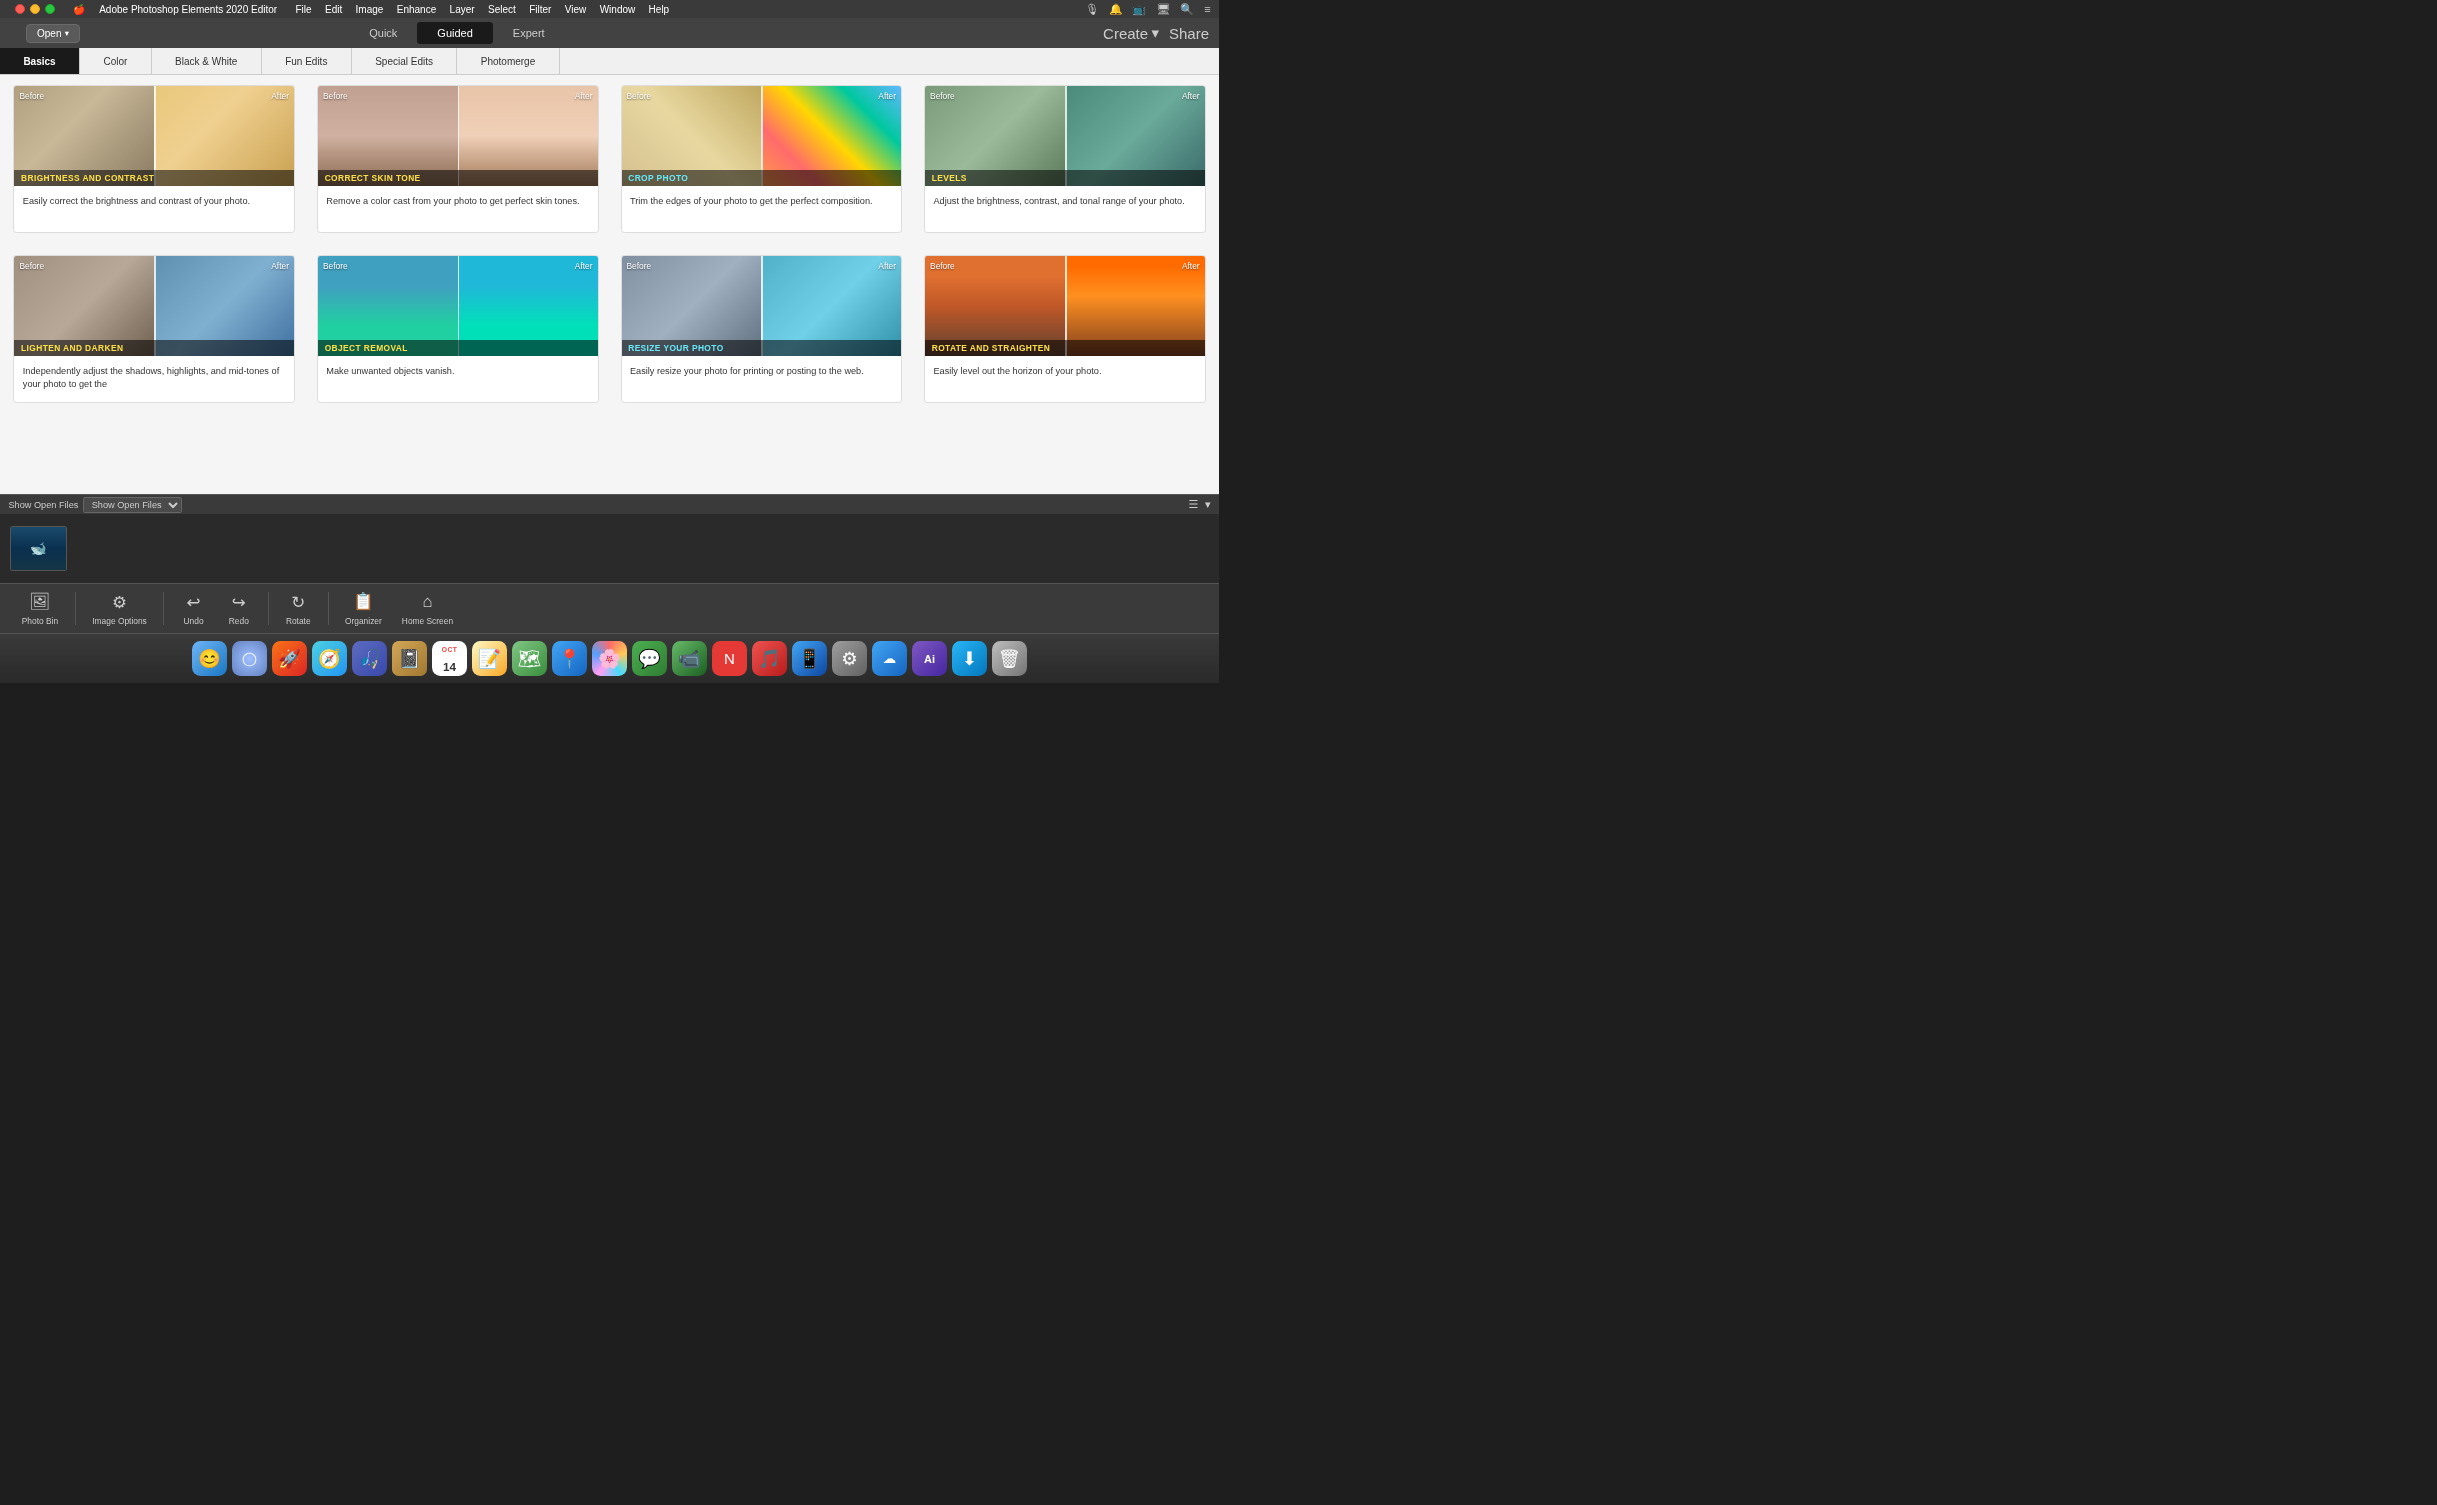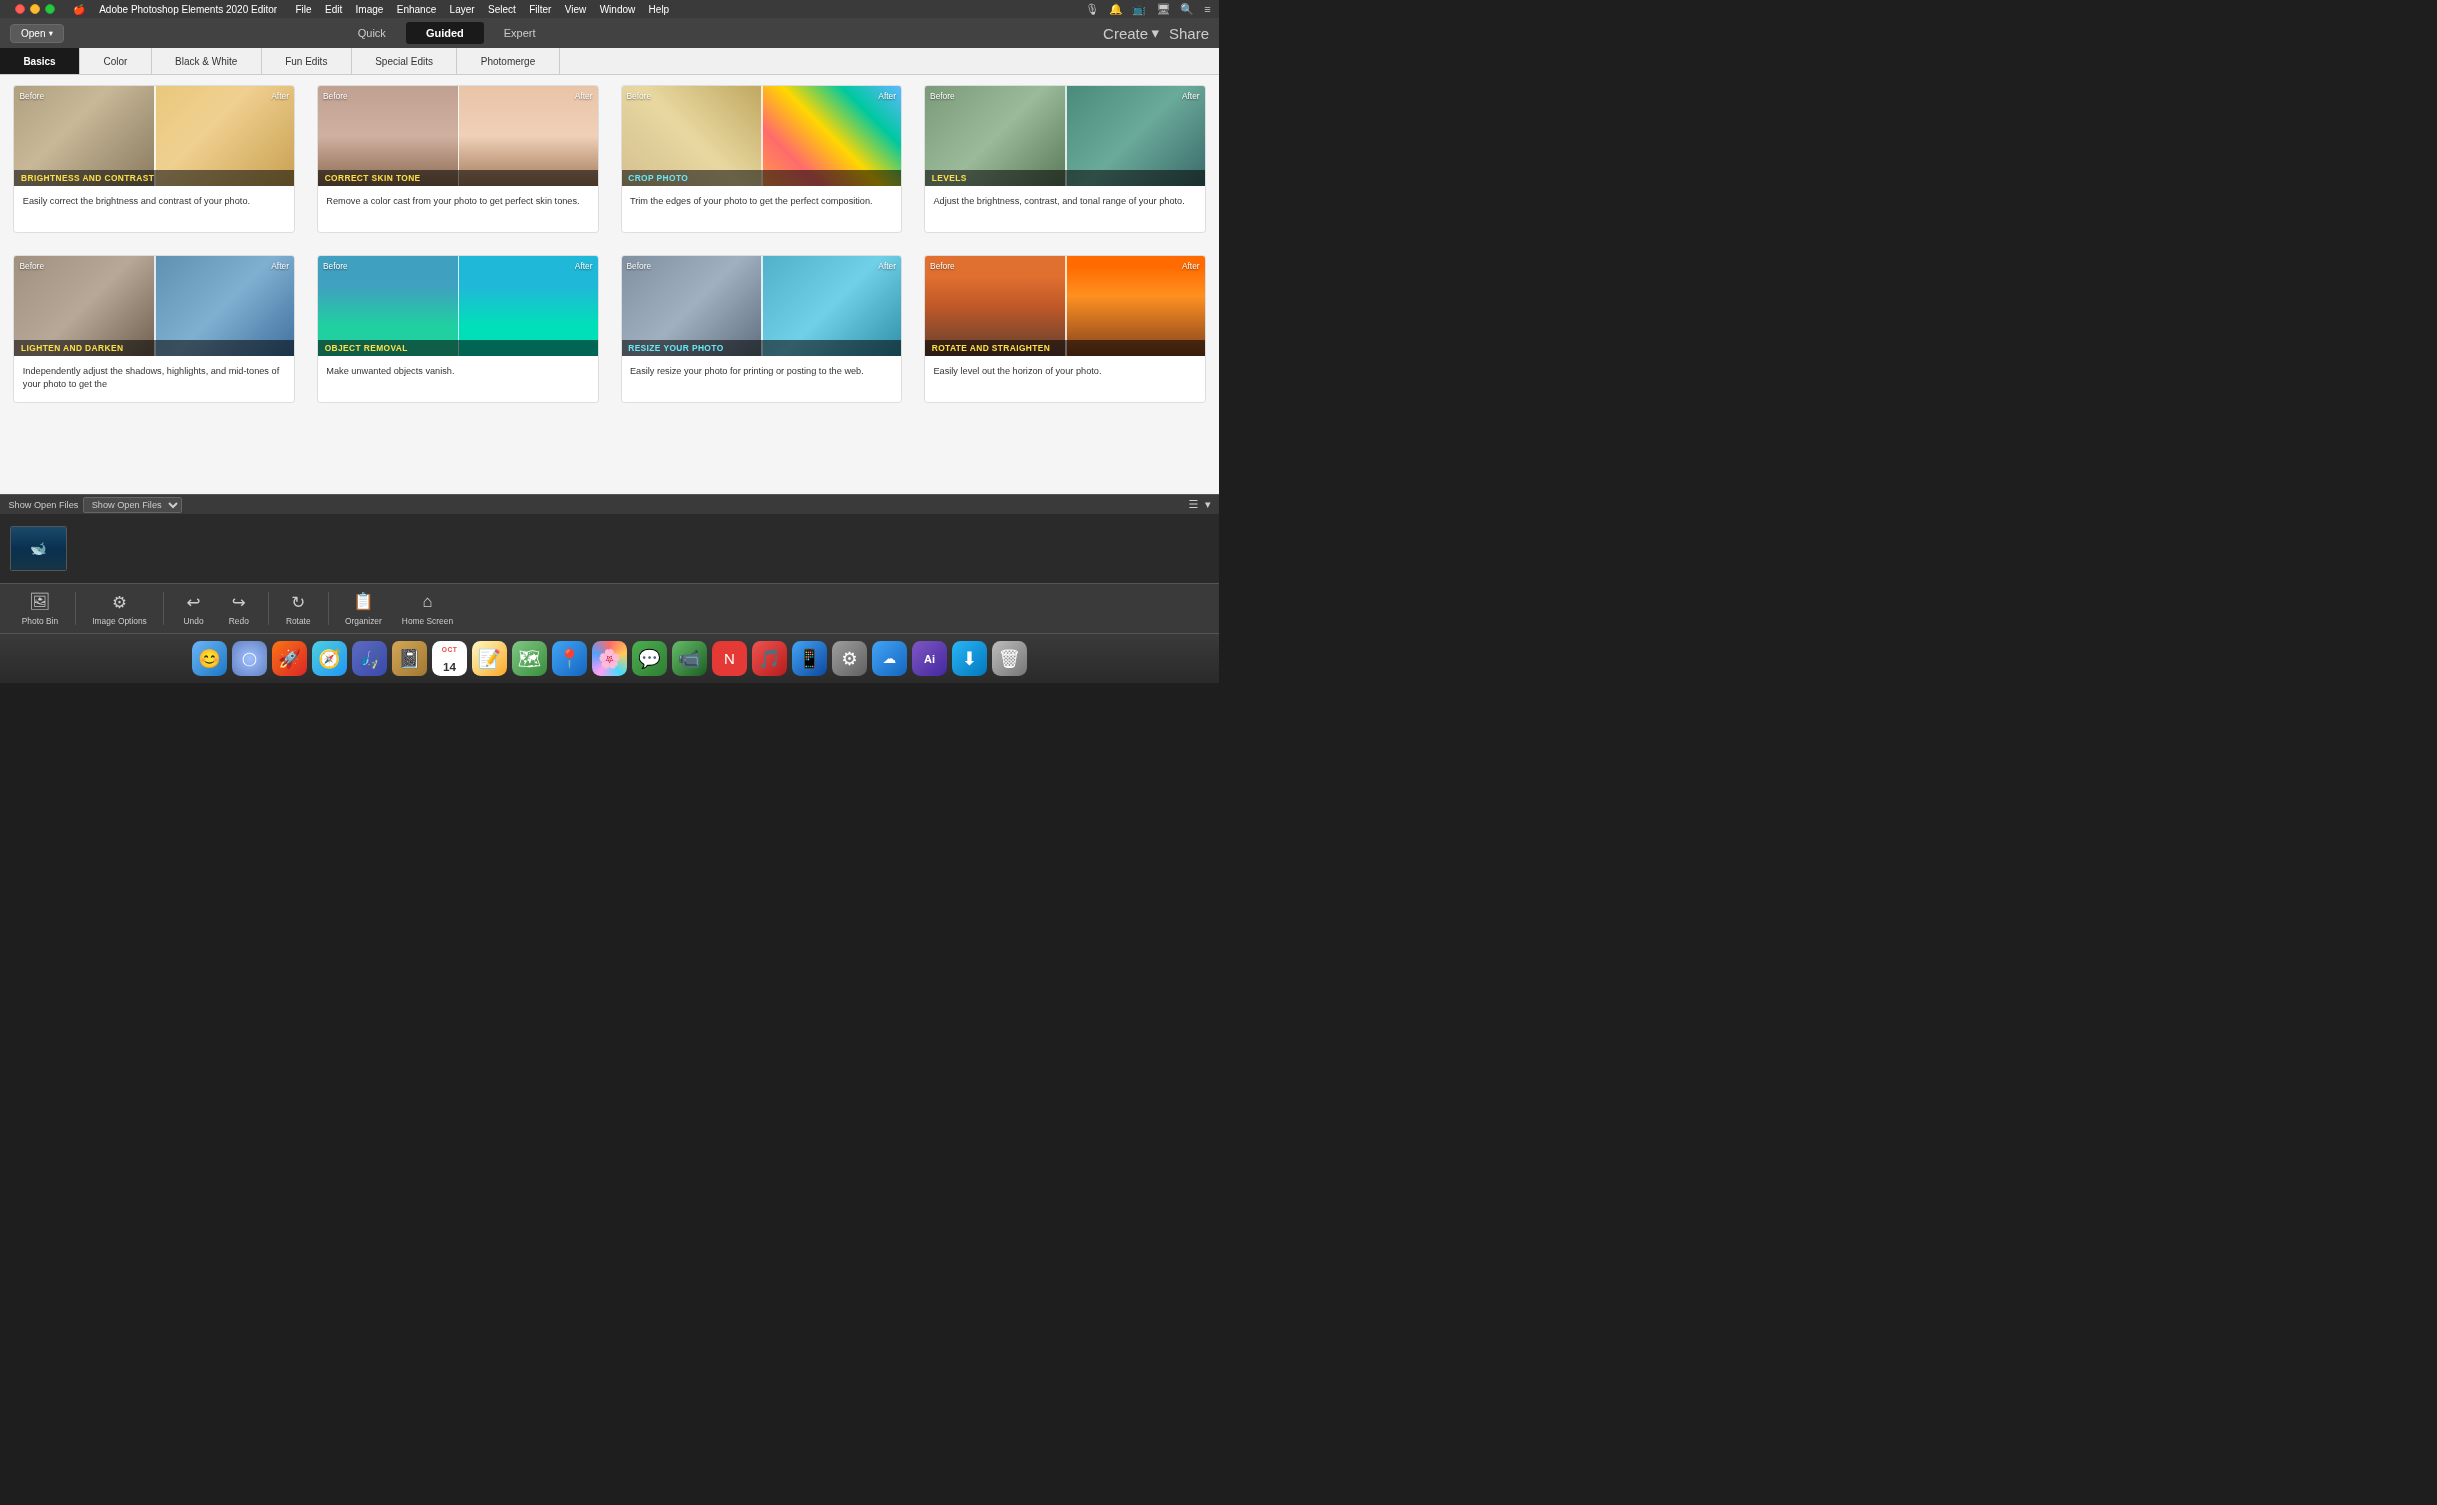--- a/index.html
+++ b/index.html
@@ -75,40 +75,41 @@
       background: #5a5a5a;
       border: 0.8px solid #6a6a6a;
       color: #fff;
       padding: 3.3px 10px;
       border-radius: 4px;
       font-size: 10px;
       cursor: pointer;
       display: flex;
       align-items: center;
       gap: 3.3px;
+      margin-left: 16px;
     }
     .open-btn .arrow { font-size: 8.4px; }
 
     .mode-tabs {
       display: flex;
       align-items: center;
       gap: 0;
       margin: 0 auto;
     }
     .mode-tab {
       padding: 5px 20px;
       font-size: 11px;
       color: #ccc;
       cursor: pointer;
       border-radius: 3.3px;
     }
     .mode-tab.active {
       background: #1a1a1a;
       color: #fff;
-      font-weight: 700;
+      font-weight: 400;
       text-align: right;
     }
 
     .top-right {
       display: flex;
       gap: 10px;
       align-items: center;
       margin-left: auto;
     }
     .create-btn, .share-btn {

